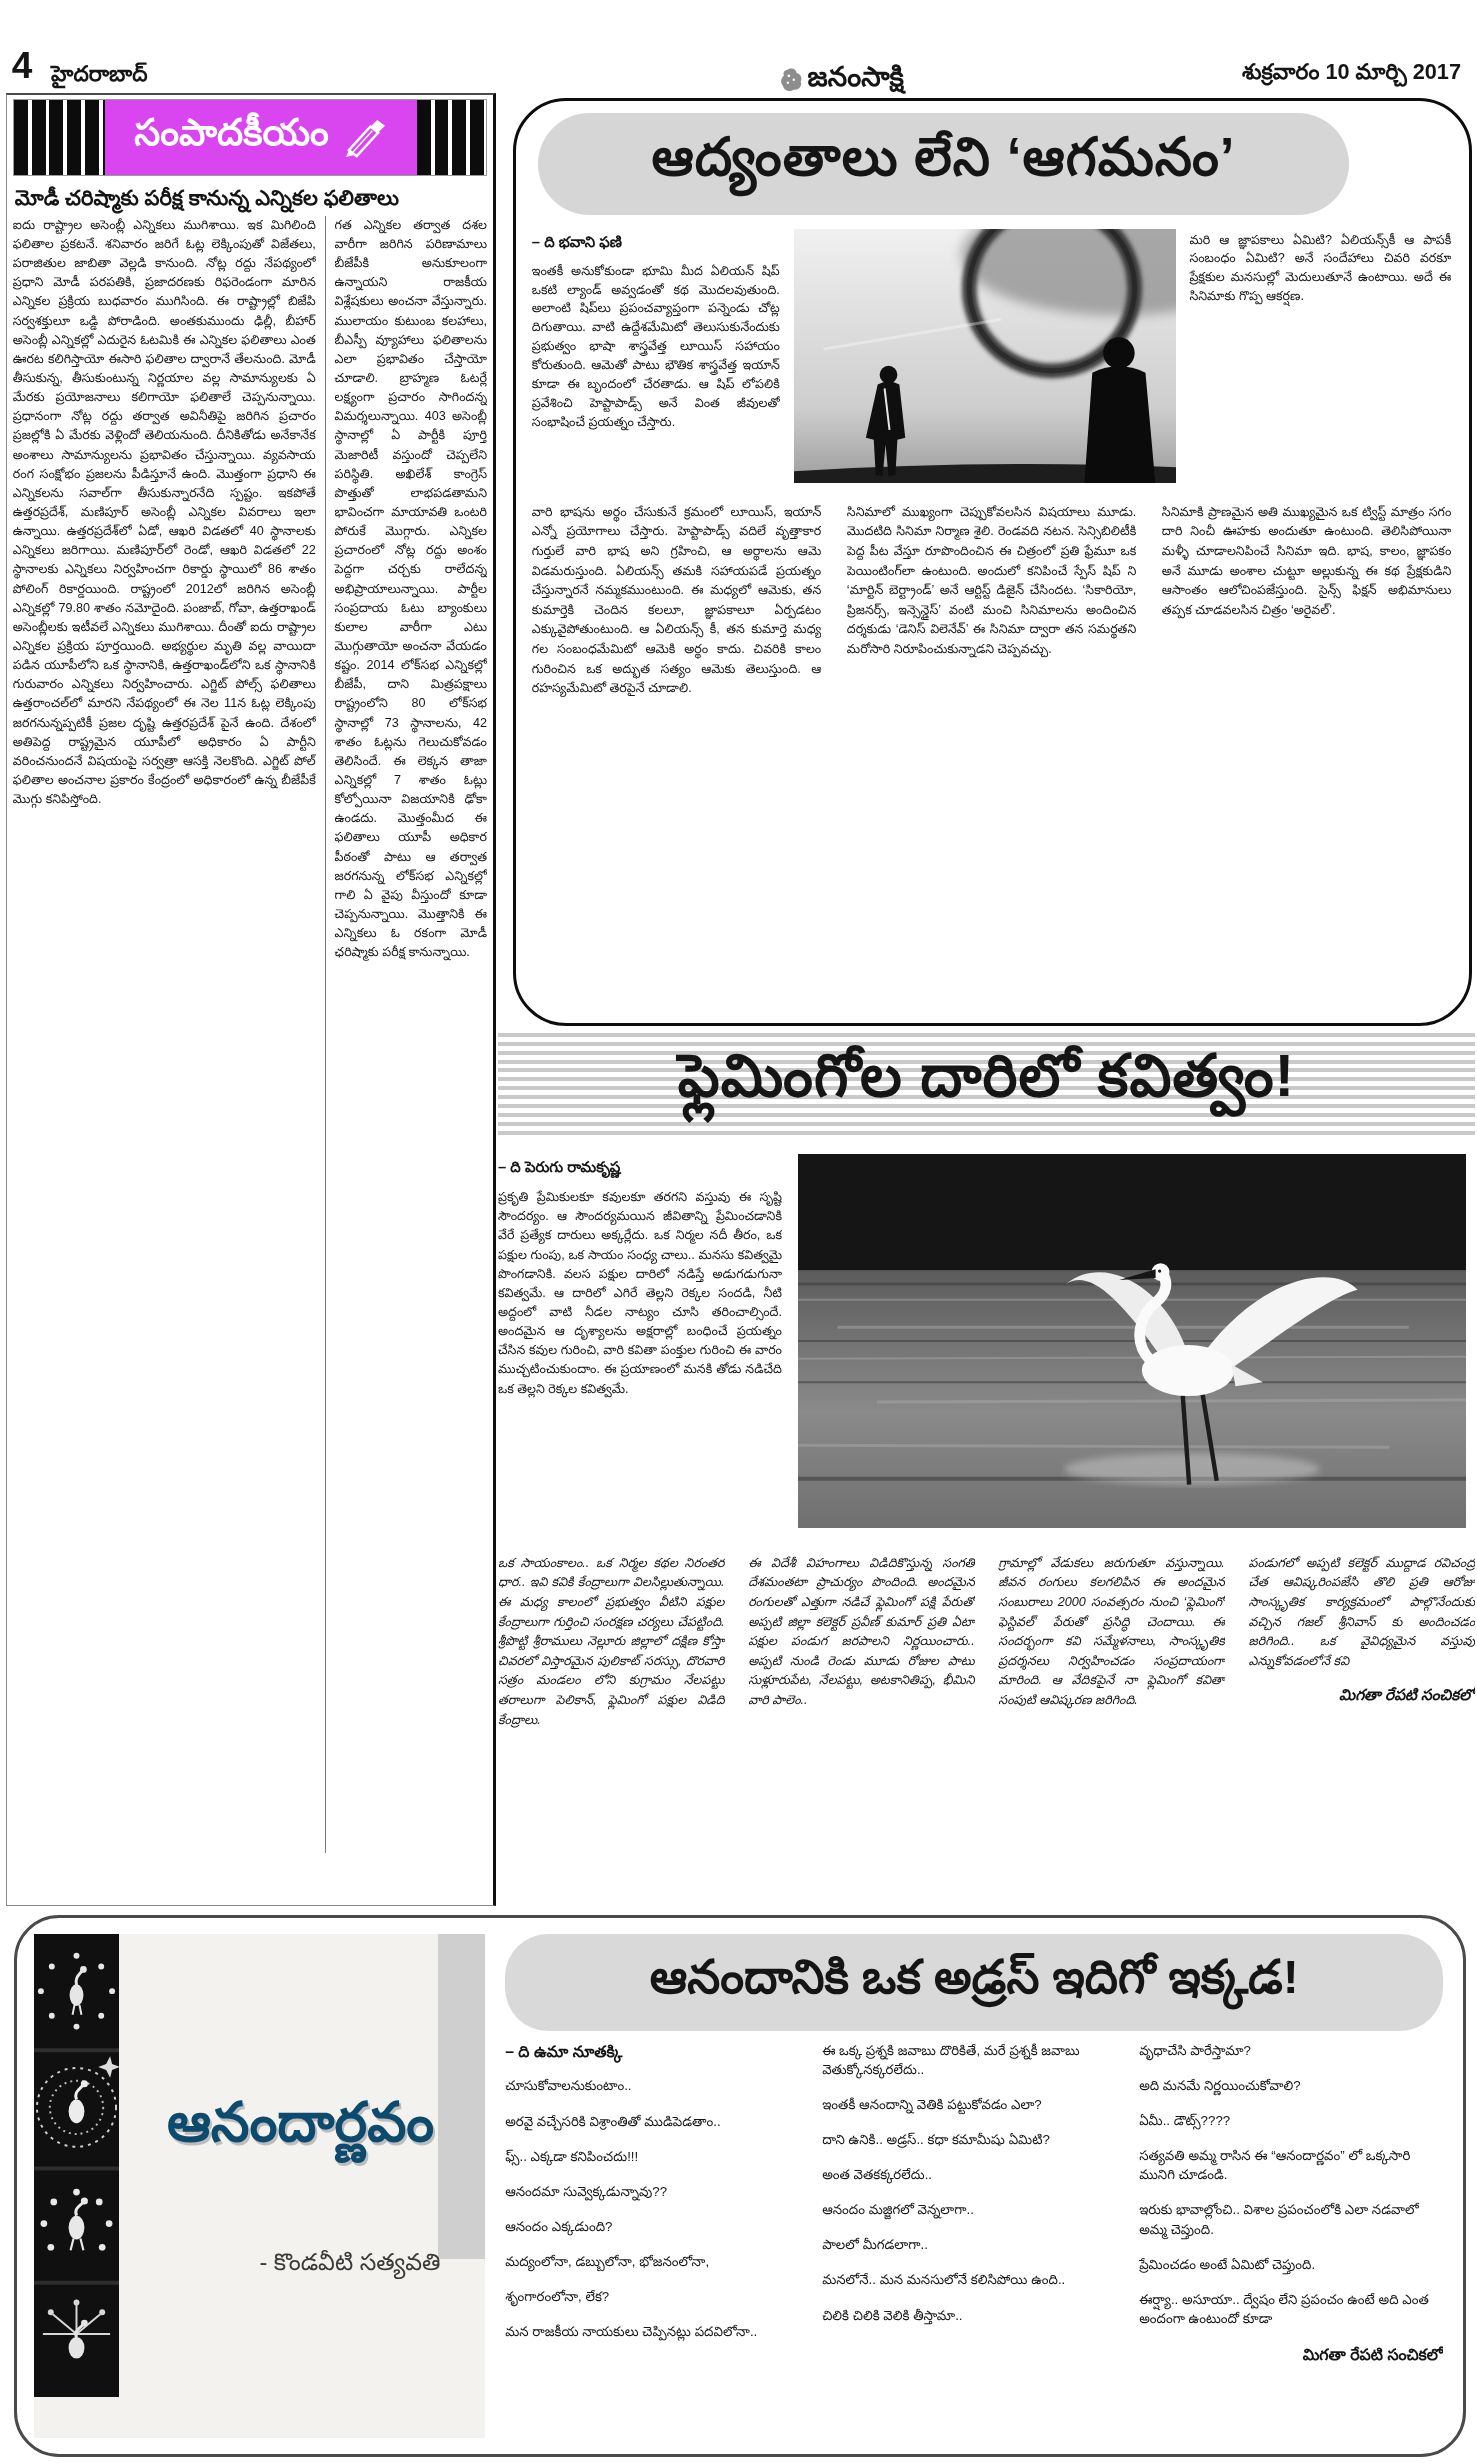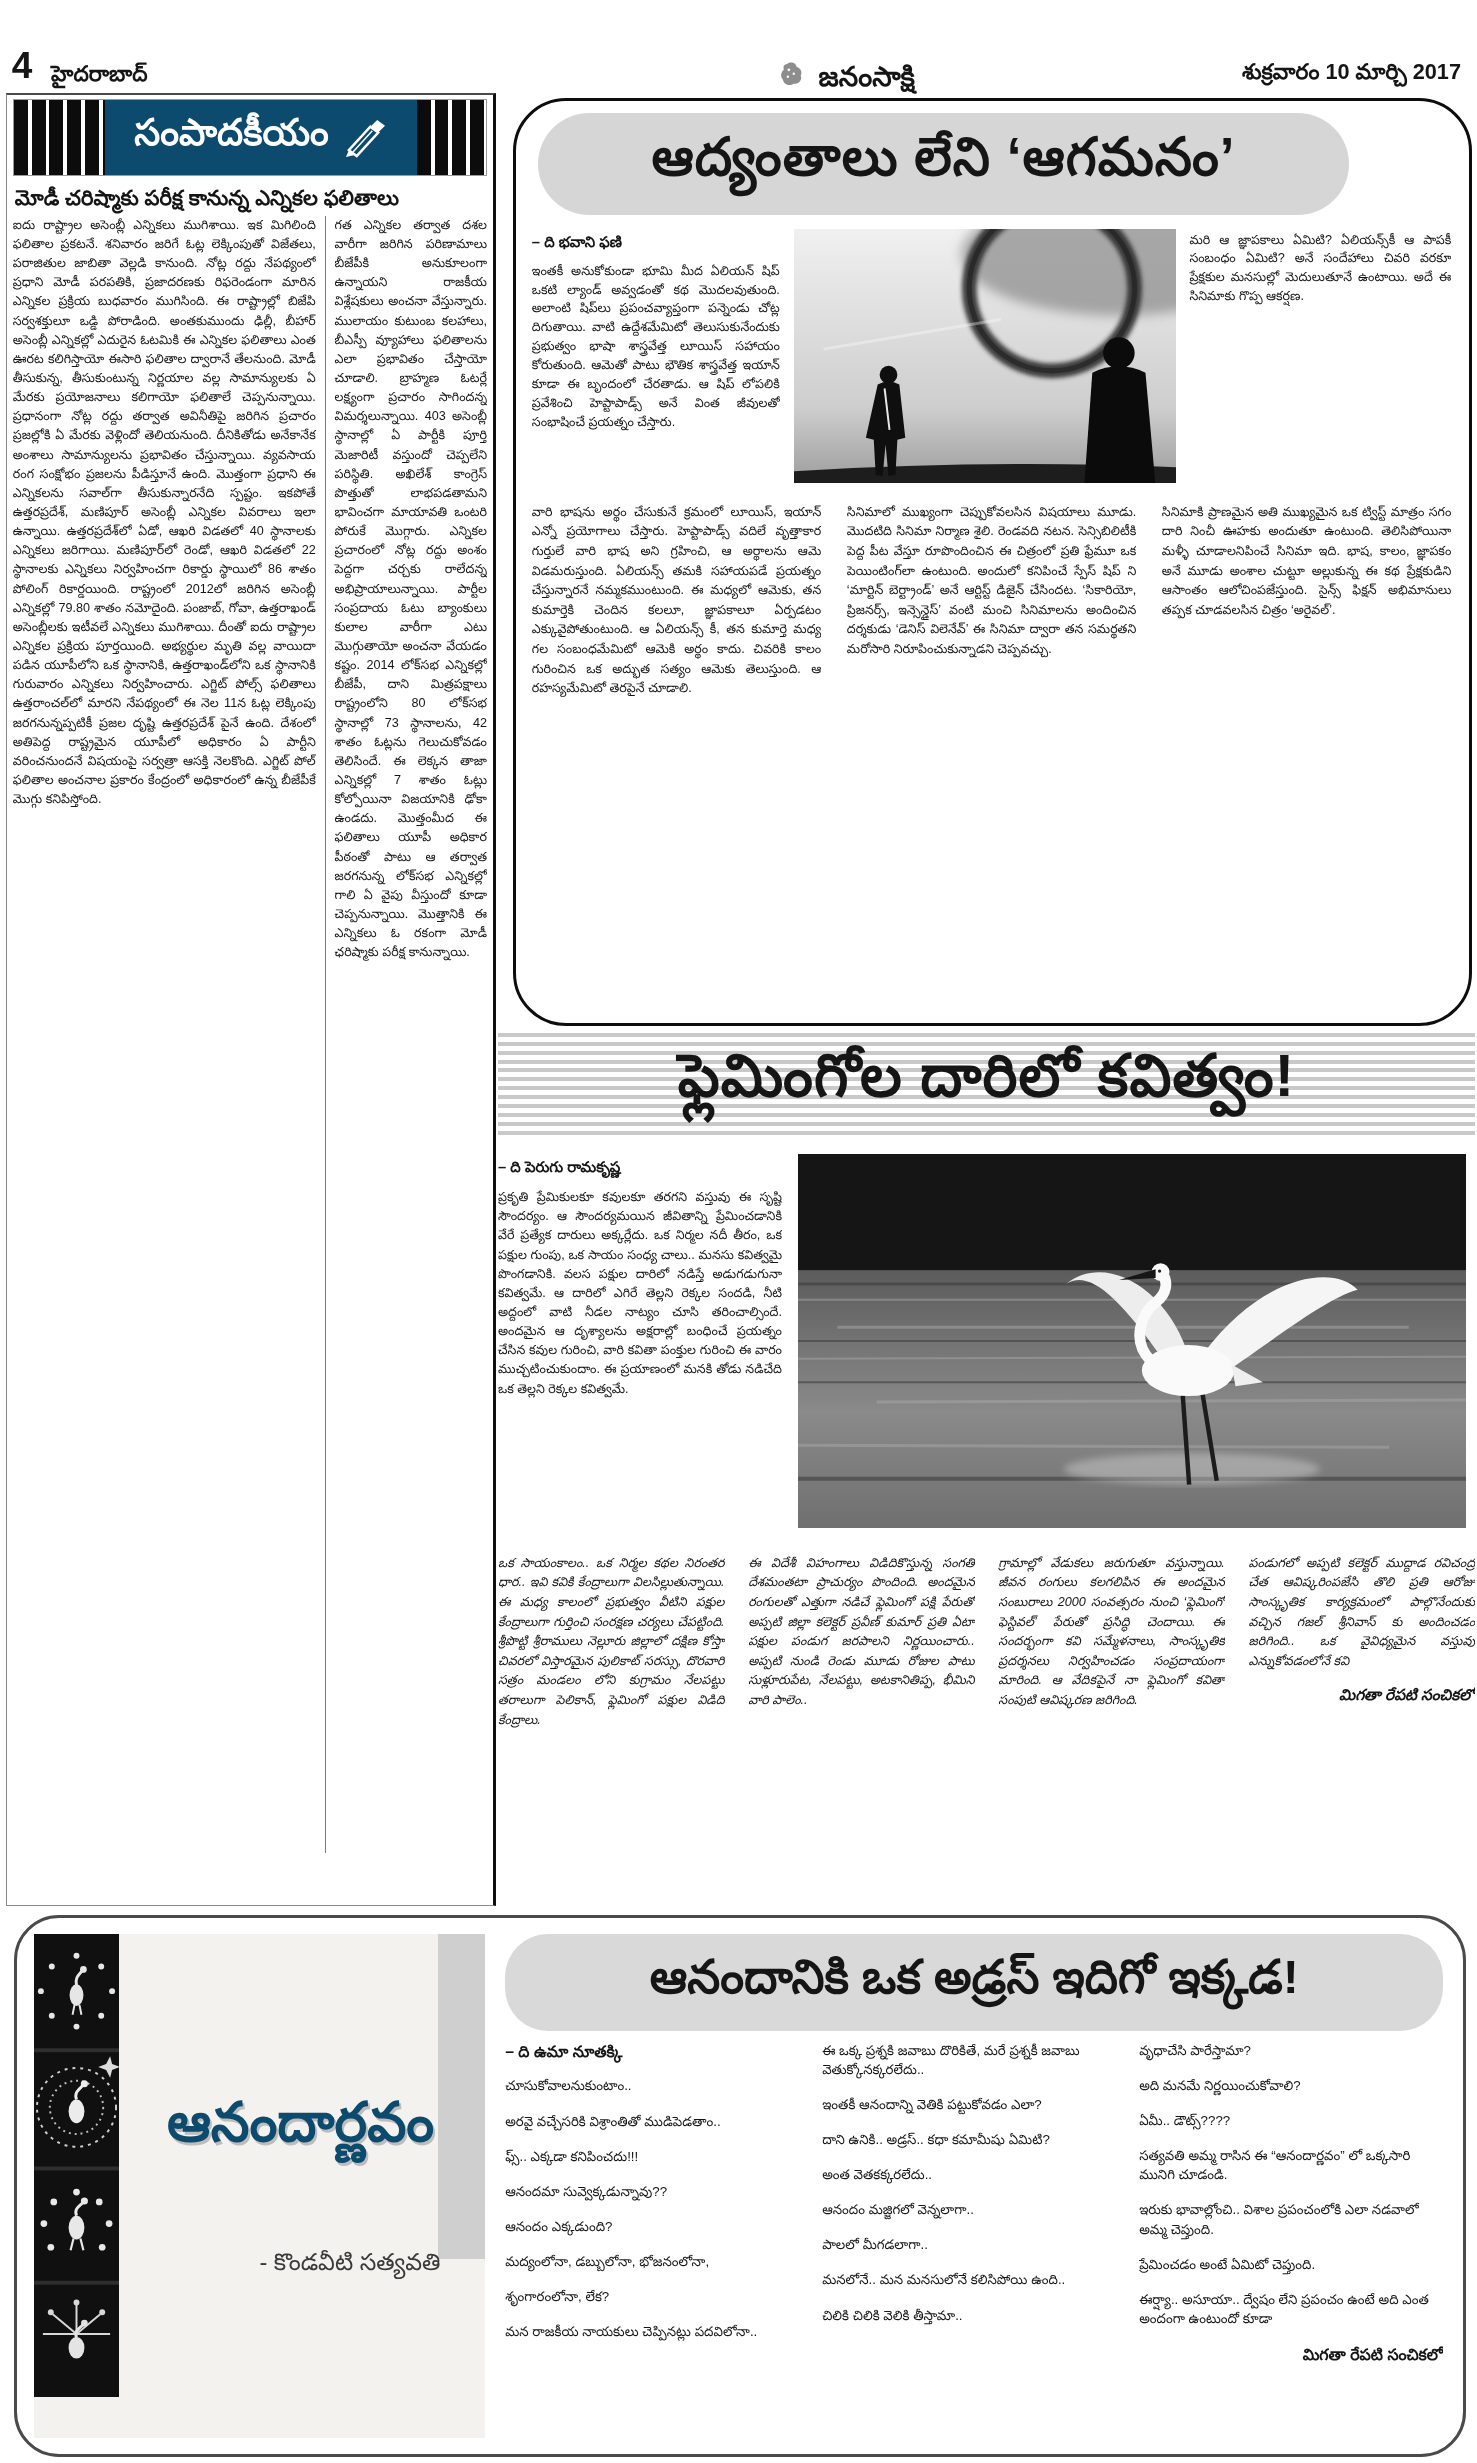--- a/index.html
+++ b/index.html
@@ -2,28 +2,28 @@
 <html><head>
 <meta charset="utf-8">
 <style>
   html,body{margin:0;padding:0;background:#888;}
   .page{position:relative;width:1478px;height:2464px;margin:0 auto;background:#ffffff;
         font-family:"Liberation Sans","DejaVu Sans",sans-serif;color:#151515;overflow:hidden;}
 
   
   .pageno{position:absolute;left:11.8px;top:47px;font-size:37px;font-weight:bold;line-height:1;}
   .city{position:absolute;left:51px;top:61px;font-size:21.7px;font-weight:bold;}
-  .masthead{position:absolute;left:780px;top:61px;font-size:27.6px;font-weight:bold;display:flex;gap:15px;}
+  .masthead{position:absolute;left:780px;top:61px;font-size:27.6px;font-weight:bold;display:flex;align-items:center;gap:4px;}
   .pagedate{position:absolute;right:17px;top:59px;font-size:21.7px;font-weight:bold;}
 
   
   #editorial{position:absolute;left:5.9px;top:93px;width:490px;height:1813px;box-sizing:border-box;
              border:1px solid #8a8a8a;border-top:2px solid #4a4a4a;border-right:3.9px solid #0f0f0f;
              padding:3.9px 5.9px;background:#fff;}
-  .ed-banner{height:77px;border:1px solid #9a9a9a;background:#0c4a6e;display:flex;align-items:stretch;box-sizing:border-box;}
+  .ed-banner{height:77px;border:1px solid #9a9a9a;background:#d946ef;display:flex;align-items:stretch;box-sizing:border-box;}
   .ed-stripes{width:91px;background:repeating-linear-gradient(90deg,#0c0c0c 0 13.8px,#ffffff 13.8px 17.7px);}
   .ed-stripes.right{width:69px;}
   .ed-title{flex:1;color:#ffffff;font-size:37px;font-weight:bold;display:flex;align-items:center;justify-content:center;gap:11.8px;white-space:nowrap;}
   .ed-headline{font-size:21px;font-weight:bold;padding:8.9px 2px 5.9px;line-height:1.2;}
   .ed-body{display:flex;height:1637px;overflow:hidden;}
   .ed-col{font-size:12.6px;line-height:1.52;text-align:justify;overflow:hidden;}
   .ed-col.c1{width:303px;flex:none;}
   .ed-col.c2{flex:1;border-left:1px solid #7a7a7a;padding-left:8.9px;margin-left:8.9px;}
 
   

